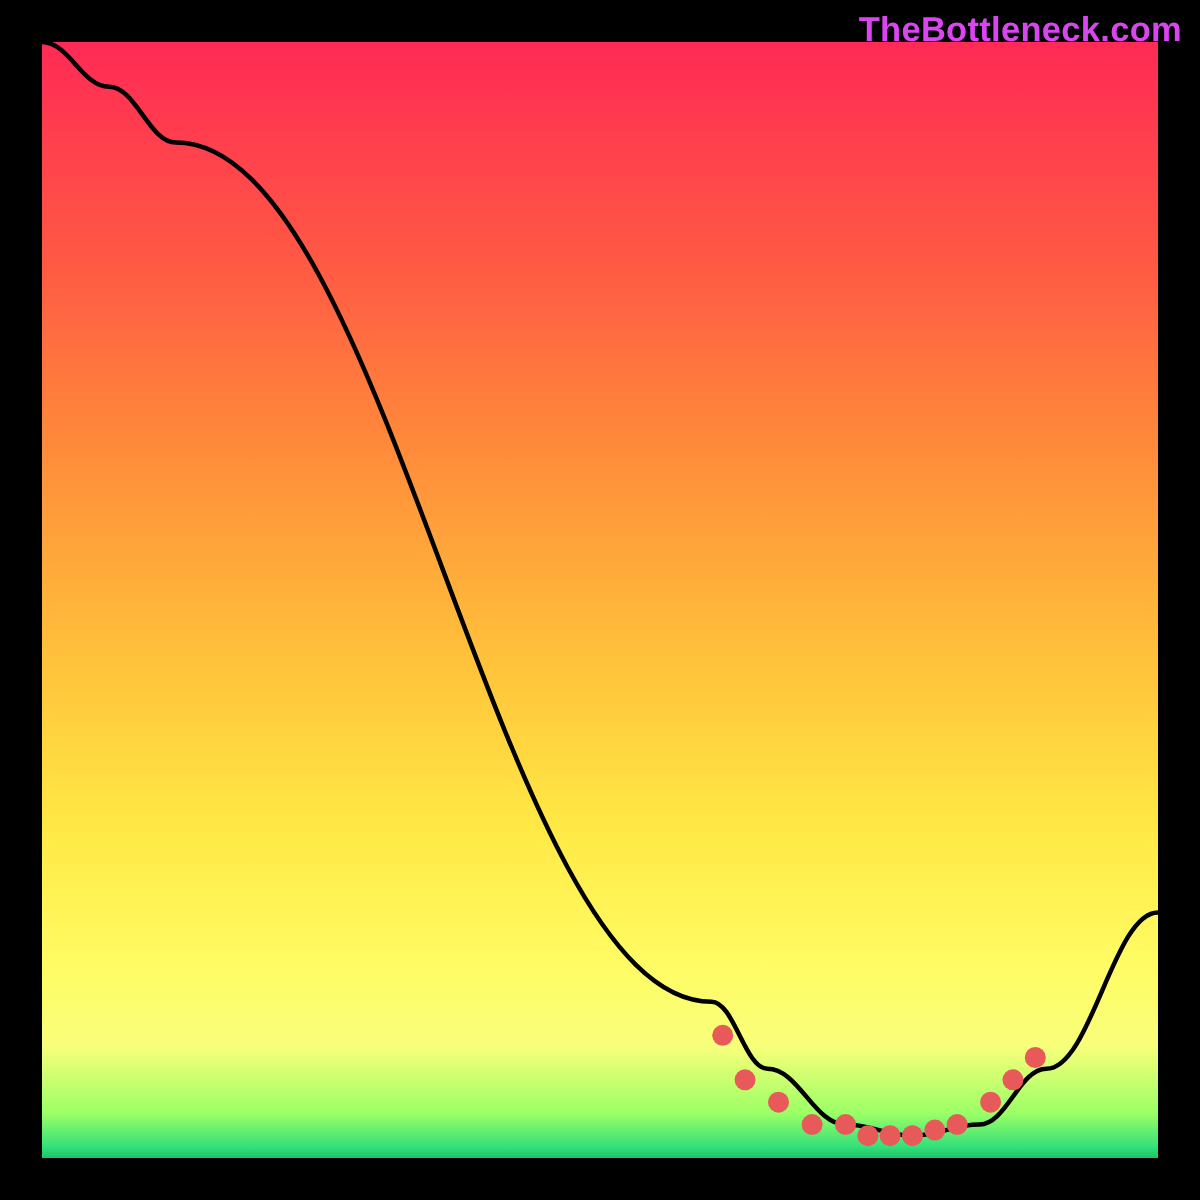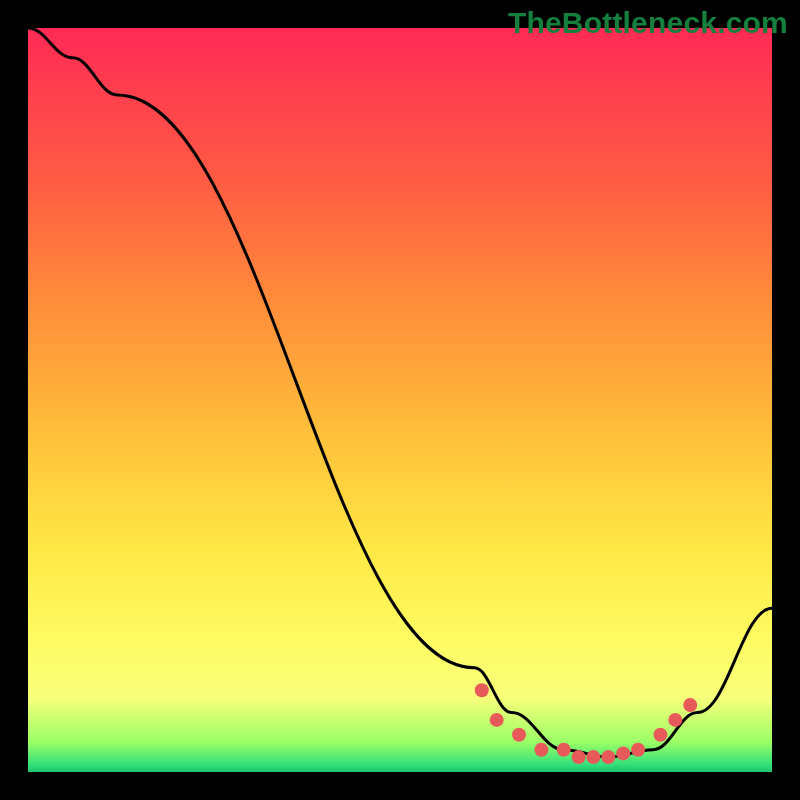--- a/index.html
+++ b/index.html
@@ -34,22 +34,22 @@
       #f8ff7a 90%,
       #9bff66 96%,
       #33e07a 99%,
       #1bc46a 100%
     );
   }
   .watermark {
     position: absolute;
     top: 6px;
     right: 12px;
-    color: #15803d;
-    font-size: 30px;
+    color: #d946ef;
+    font-size: 23px;
     font-weight: 600;
     letter-spacing: 0.2px;
     pointer-events: none;
     user-select: none;
   }
   svg.curve {
     position: absolute;
     left: 0;
     top: 0;
     width: 744px;

